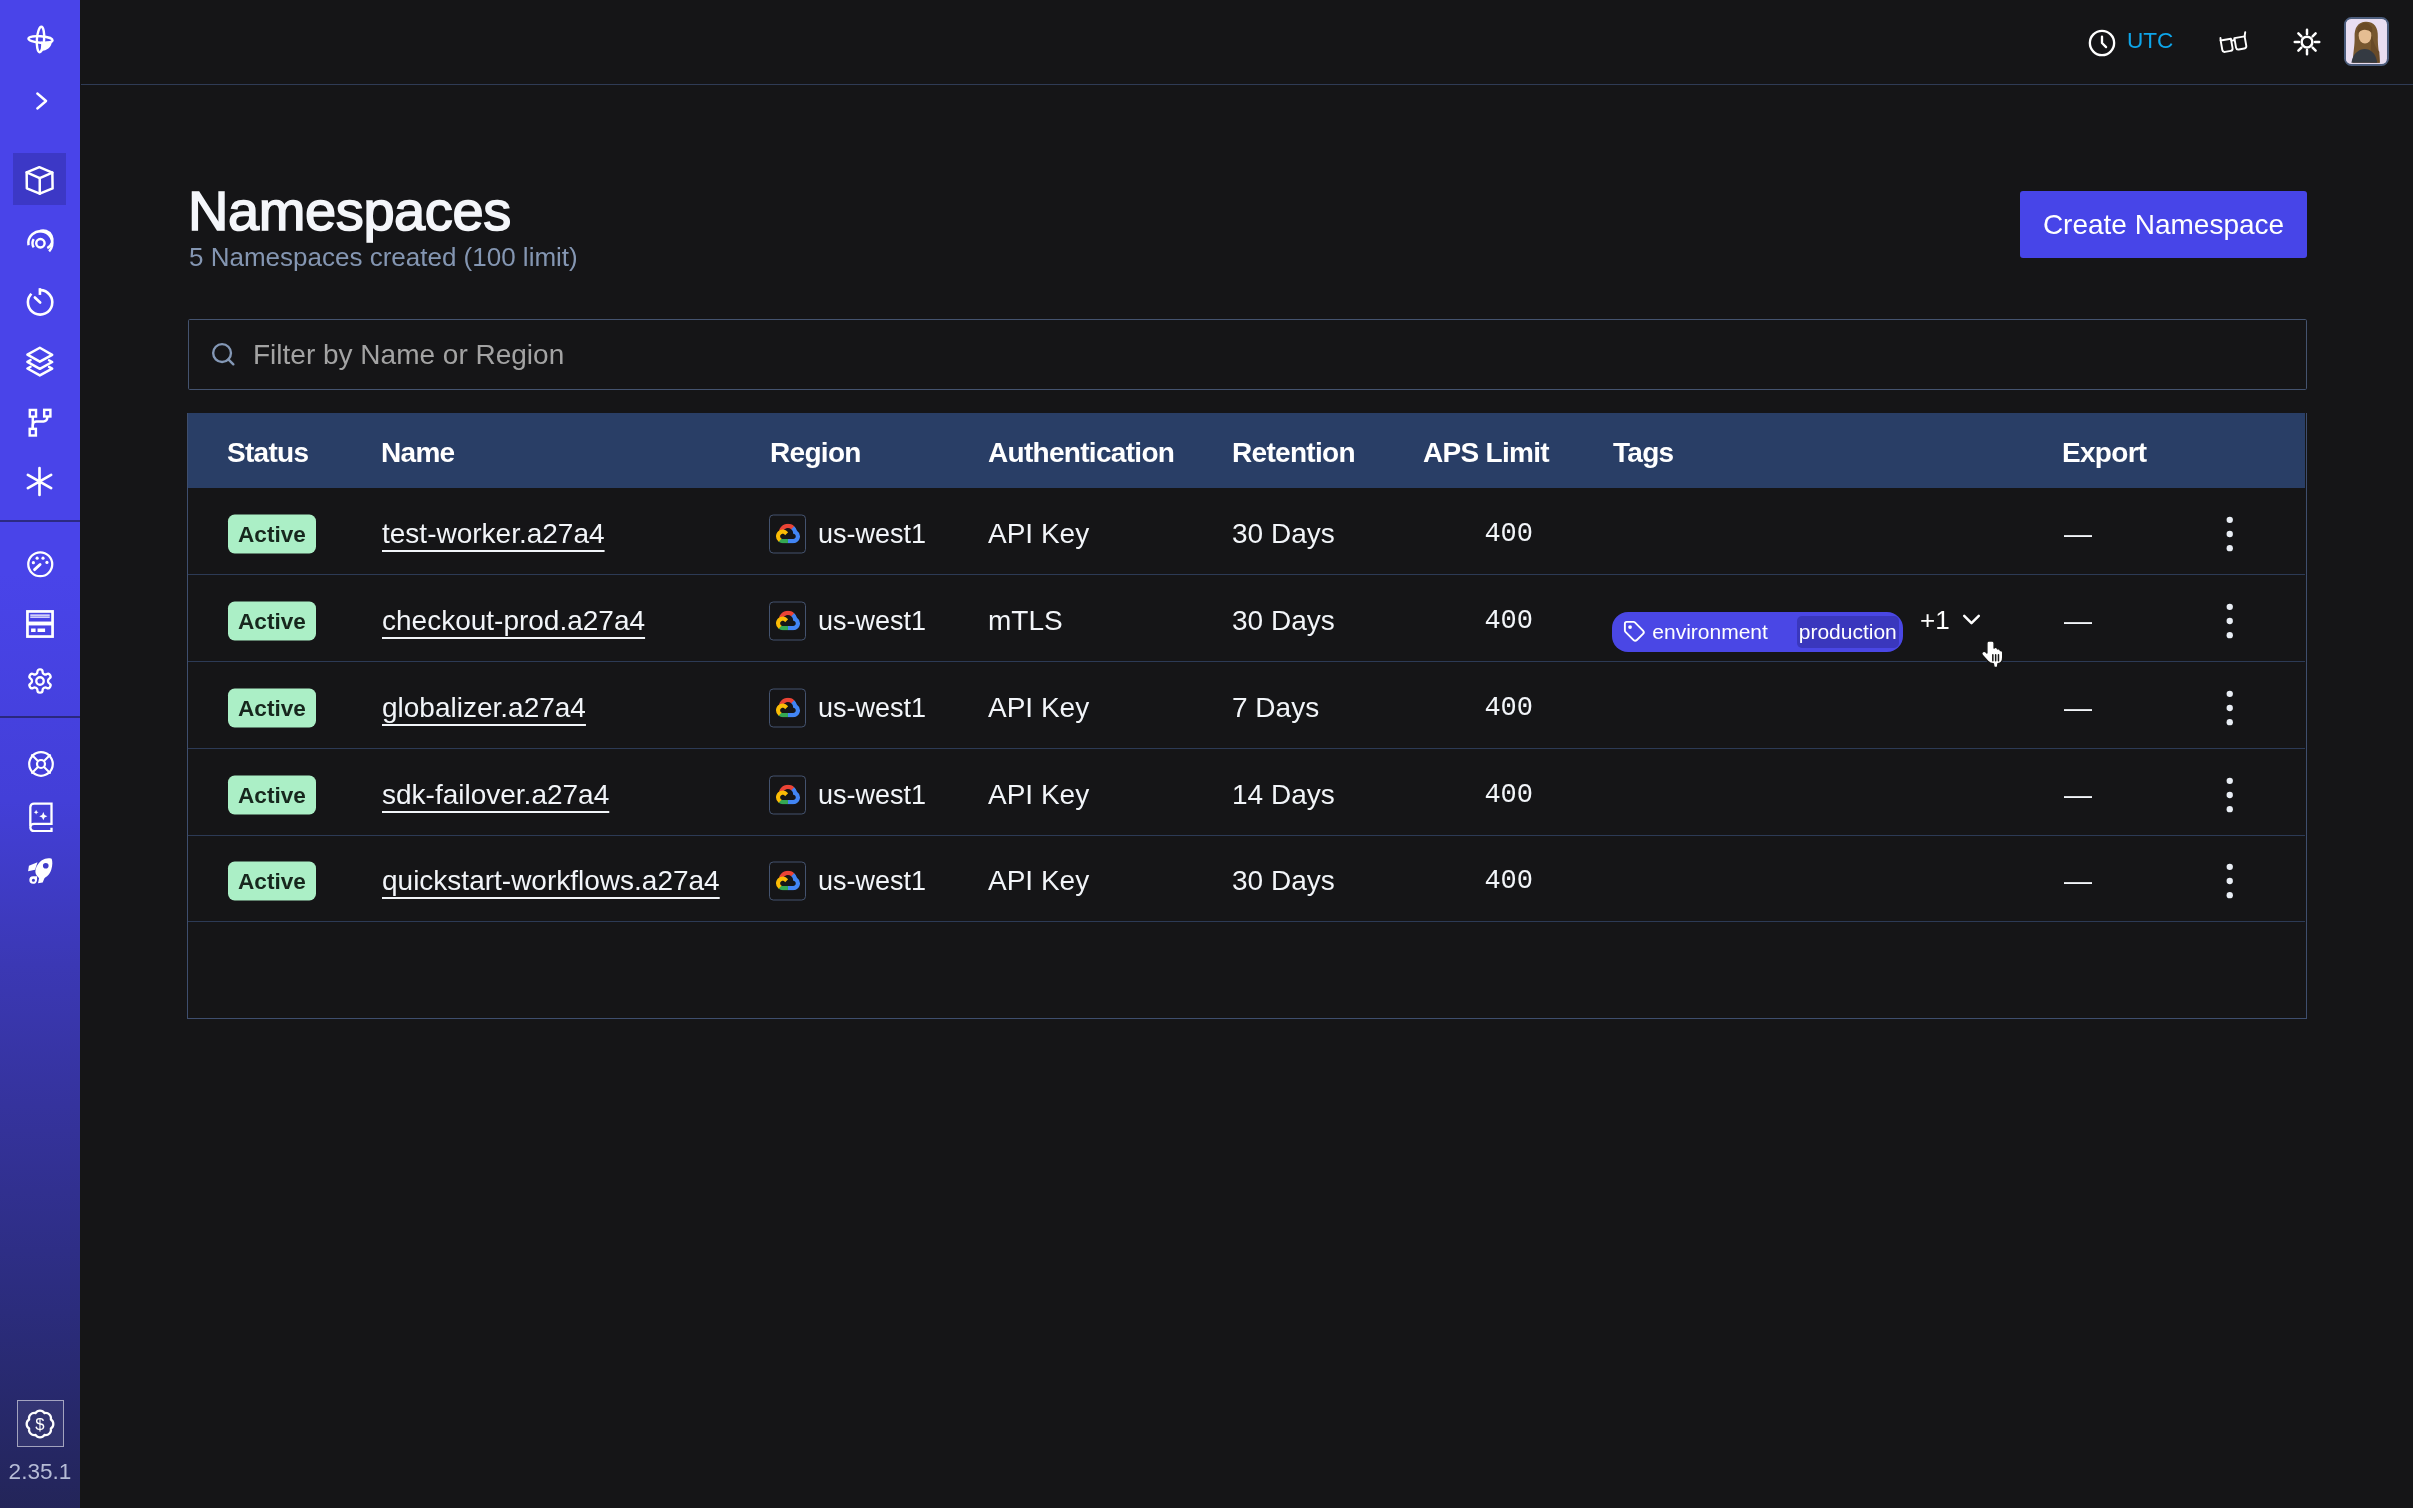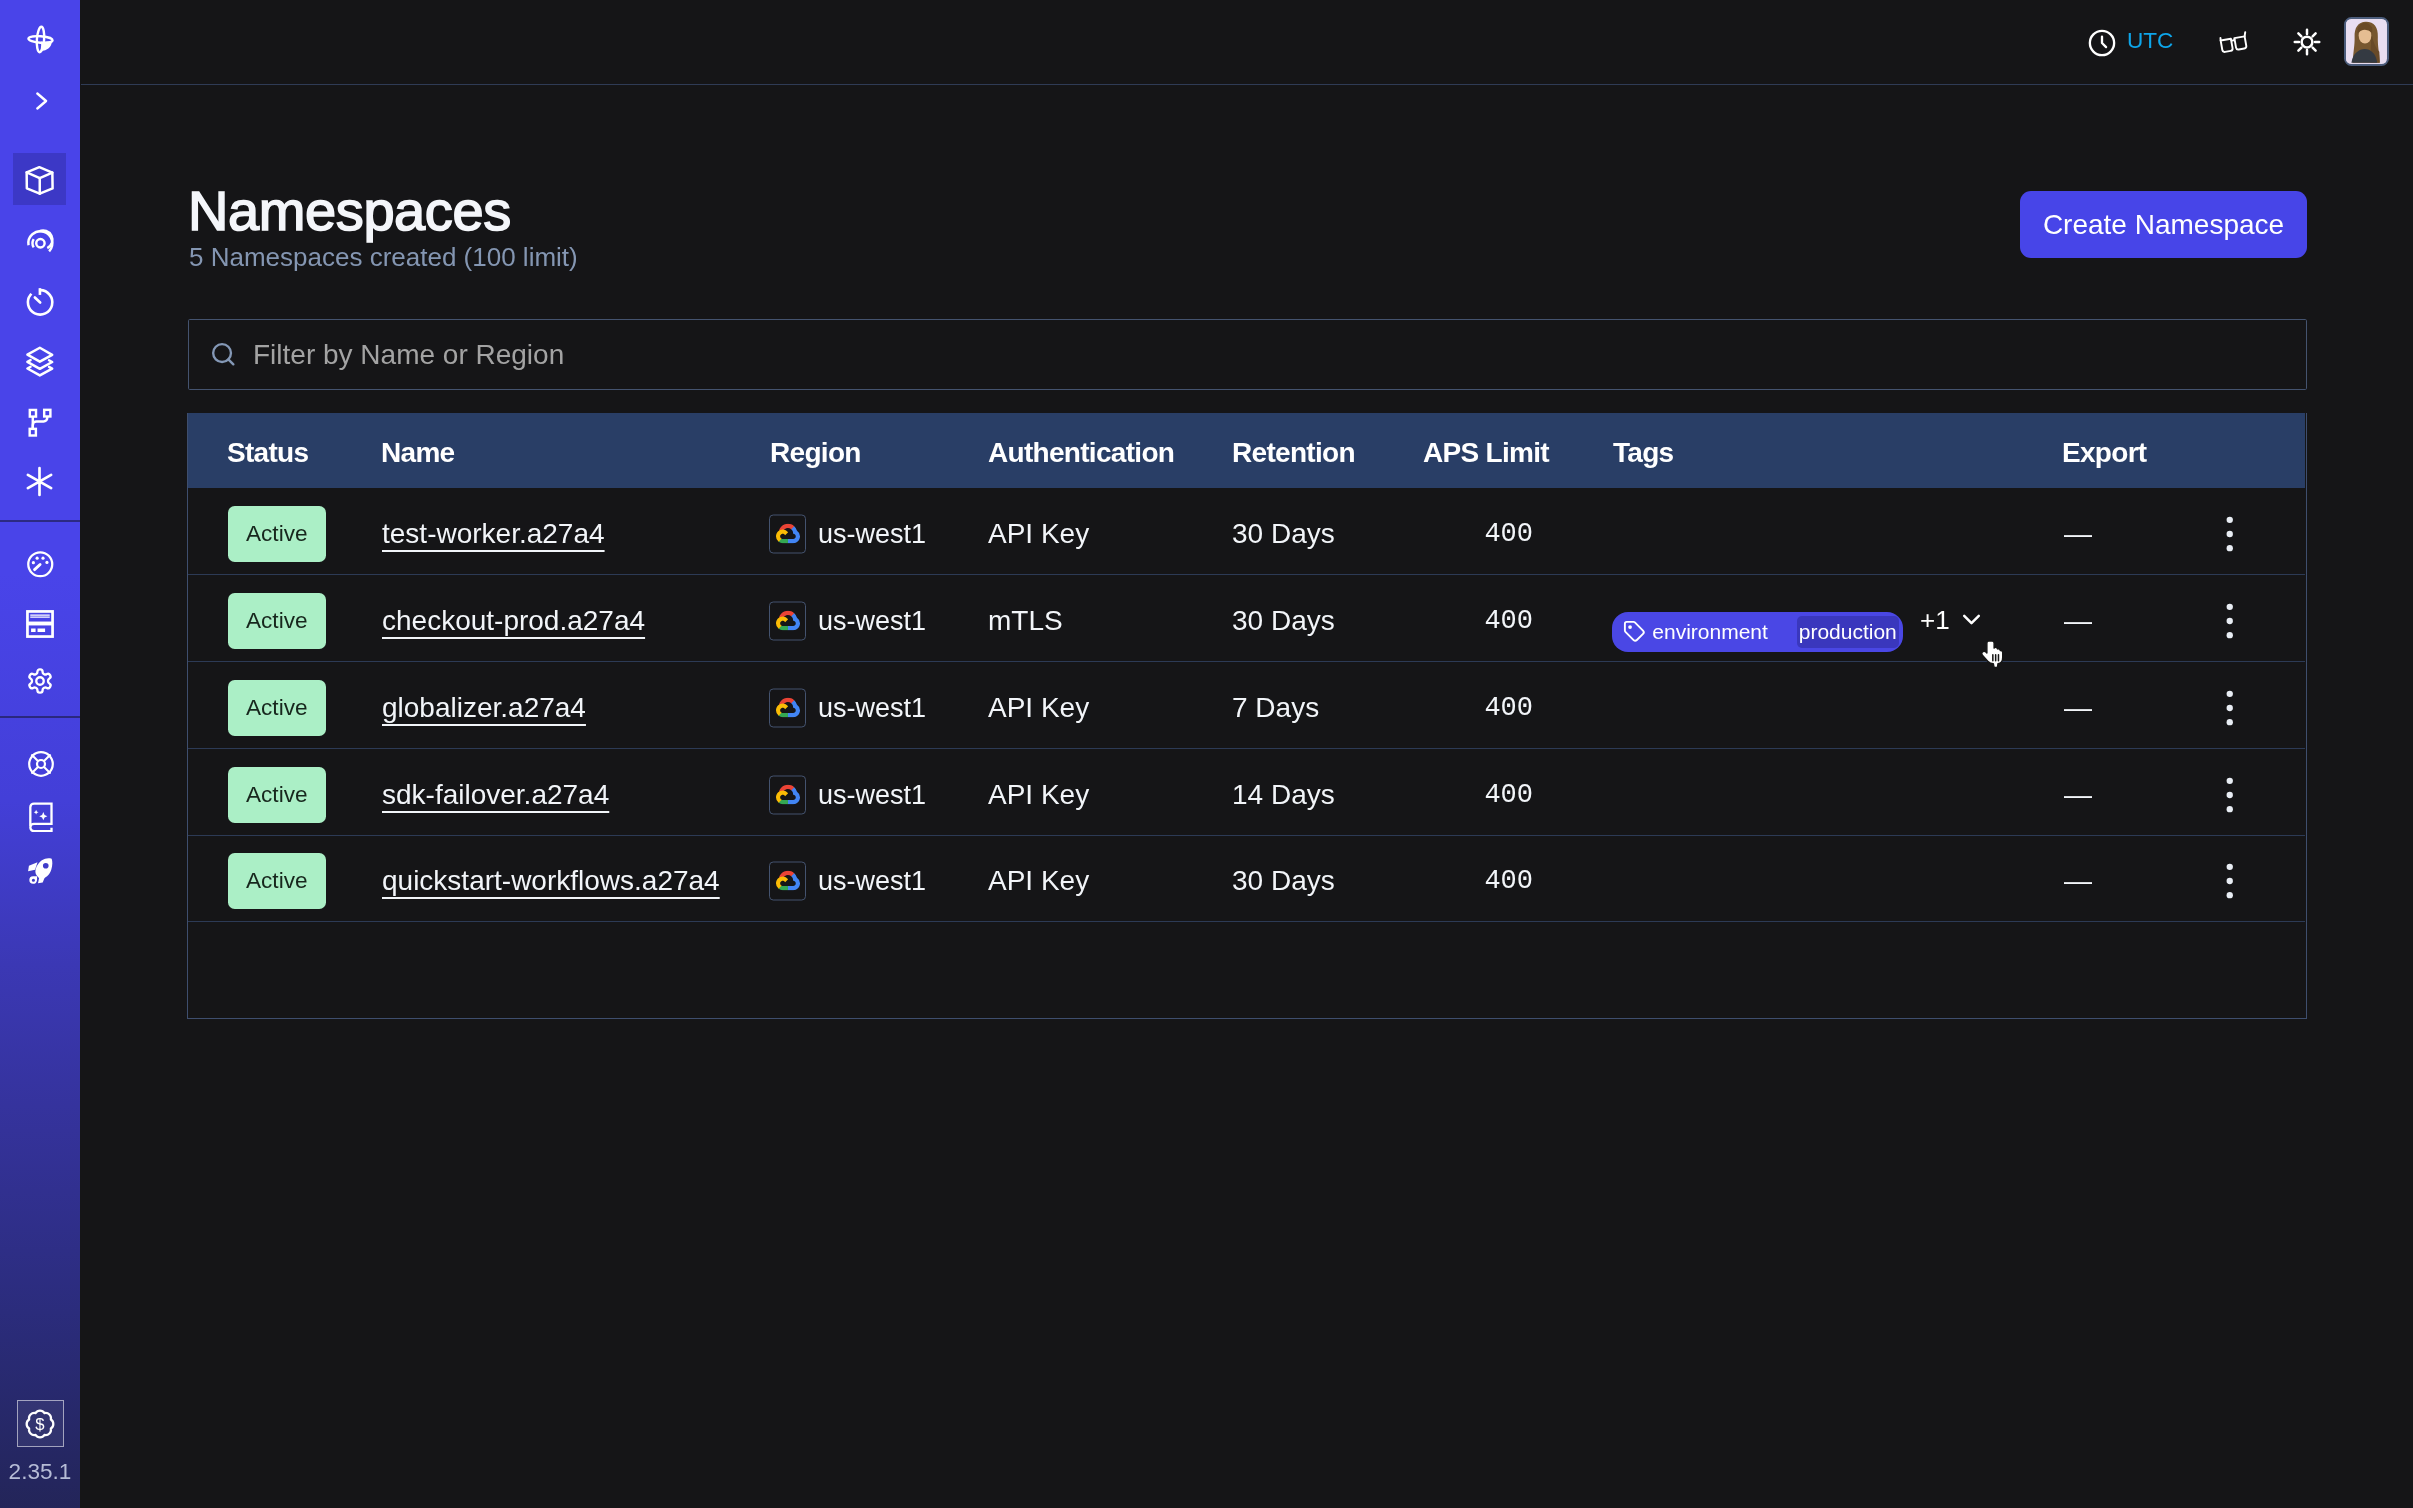--- a/index.html
+++ b/index.html
@@ -11,31 +11,31 @@
 #sidebar { position:absolute; left:0; top:0; width:80px; height:1508px;
   background:linear-gradient(180deg,#4944e9 0%,#4944e9 38%,#433fd8 53%,#3b38b4 64%,#343299 75%,#2b2c7c 87%,#232559 100%); }
 #sidebar svg { position:absolute; }
 .tile { position:absolute; left:13.4px; top:153px; width:53px; height:52px; background:#3c38c6; }
 .sdiv { position:absolute; left:0; width:80px; height:1.7px; background:rgba(15,15,30,0.5); }
 #version { position:absolute; left:0; top:1459px; width:80px; text-align:center; color:#b6bcd6; font-size:22.6px; }
 .badgebox { position:absolute; left:17px; top:1400px; width:47px; height:47px; border:1.7px solid rgba(255,255,255,0.55); background:rgba(255,255,255,0.06); }
 
 #h1 { position:absolute; left:188px; top:178px; color:#f4f6fa; font-size:56px; font-weight:400; -webkit-text-stroke:1.6px #f4f6fa; letter-spacing:-0.4px; }
 #sub { position:absolute; left:189px; top:242px; color:#8496b2; font-size:26px; }
-#createbtn { position:absolute; left:2020px; top:191px; width:287px; height:67px; background:#4745e8; color:#fff; font-size:28px; display:flex; align-items:center; justify-content:center; border-radius:11px; }
+#createbtn { position:absolute; left:2020px; top:191px; width:287px; height:67px; background:#4745e8; color:#fff; font-size:28px; display:flex; align-items:center; justify-content:center; border-radius:3px; }
 
 #search { position:absolute; left:188px; top:319px; width:2119px; height:71px; border:1.7px solid #44536f; border-radius:1.7px; }
 #search .ph { position:absolute; left:64px; top:19px; color:#a3a3a3; font-size:28px; }
 
 #table { position:absolute; left:187px; top:413px; width:2120px; height:606px; border:1.7px solid #3e4e6e; border-top:none; }
 #thead { position:absolute; left:0; top:0; width:2117px; height:75px; background:#293e66; color:#fff; }
 #thead span { position:absolute; top:24px; font-size:28px; font-weight:700; letter-spacing:-0.7px; }
 .row { position:absolute; left:0; width:2117px; height:87px; border-bottom:1.7px solid #2c3a55; }
 .cell { position:absolute; top:calc(50% + 3.4px); transform:translateY(-50%); color:#f2f5f9; font-size:28px; white-space:nowrap; }
-.badge { position:absolute; left:40px; top:calc(50% + 3.4px); transform:translateY(-50%); height:56px; padding:0 18px; background:#abefc6; border-radius:6.7px; color:#17271d; font-size:22.6px; font-weight:400; display:flex; align-items:center; }
+.badge { position:absolute; left:40px; top:calc(50% + 3.4px); transform:translateY(-50%); height:39px; padding:0 10px; background:#abefc6; border-radius:6.7px; color:#17271d; font-size:22.6px; font-weight:700; display:flex; align-items:center; }
 .nlink { text-decoration:underline; text-underline-offset:6.7px; text-decoration-thickness:1.7px; }
 .gcp { position:absolute; left:581px; top:calc(50% + 2.5px); transform:translateY(-50%); width:37px; height:39px; border:1.7px solid #44536f; border-radius:4.2px; display:flex; align-items:center; justify-content:center; }
 .regtxt { left:630px; font-size:27px; }
 .auth { left:800px; }
 .ret { left:1044px; }
 .aps { left:1261px; width:84px; text-align:right; font-family:"Liberation Mono",monospace; font-size:27px; }
 .dash { left:1876px; }
 .dots { position:absolute; left:2038px; top:calc(50% + 3.4px); transform:translateY(-50%); }
 
 .pill { position:absolute; left:1424px; top:calc(50% + 1.7px); transform:translateY(-50%); width:291px; height:40px; background:#4a47e5; border-radius:16px; display:flex; align-items:center; color:#fff; font-size:21px;margin-top:12px; }

